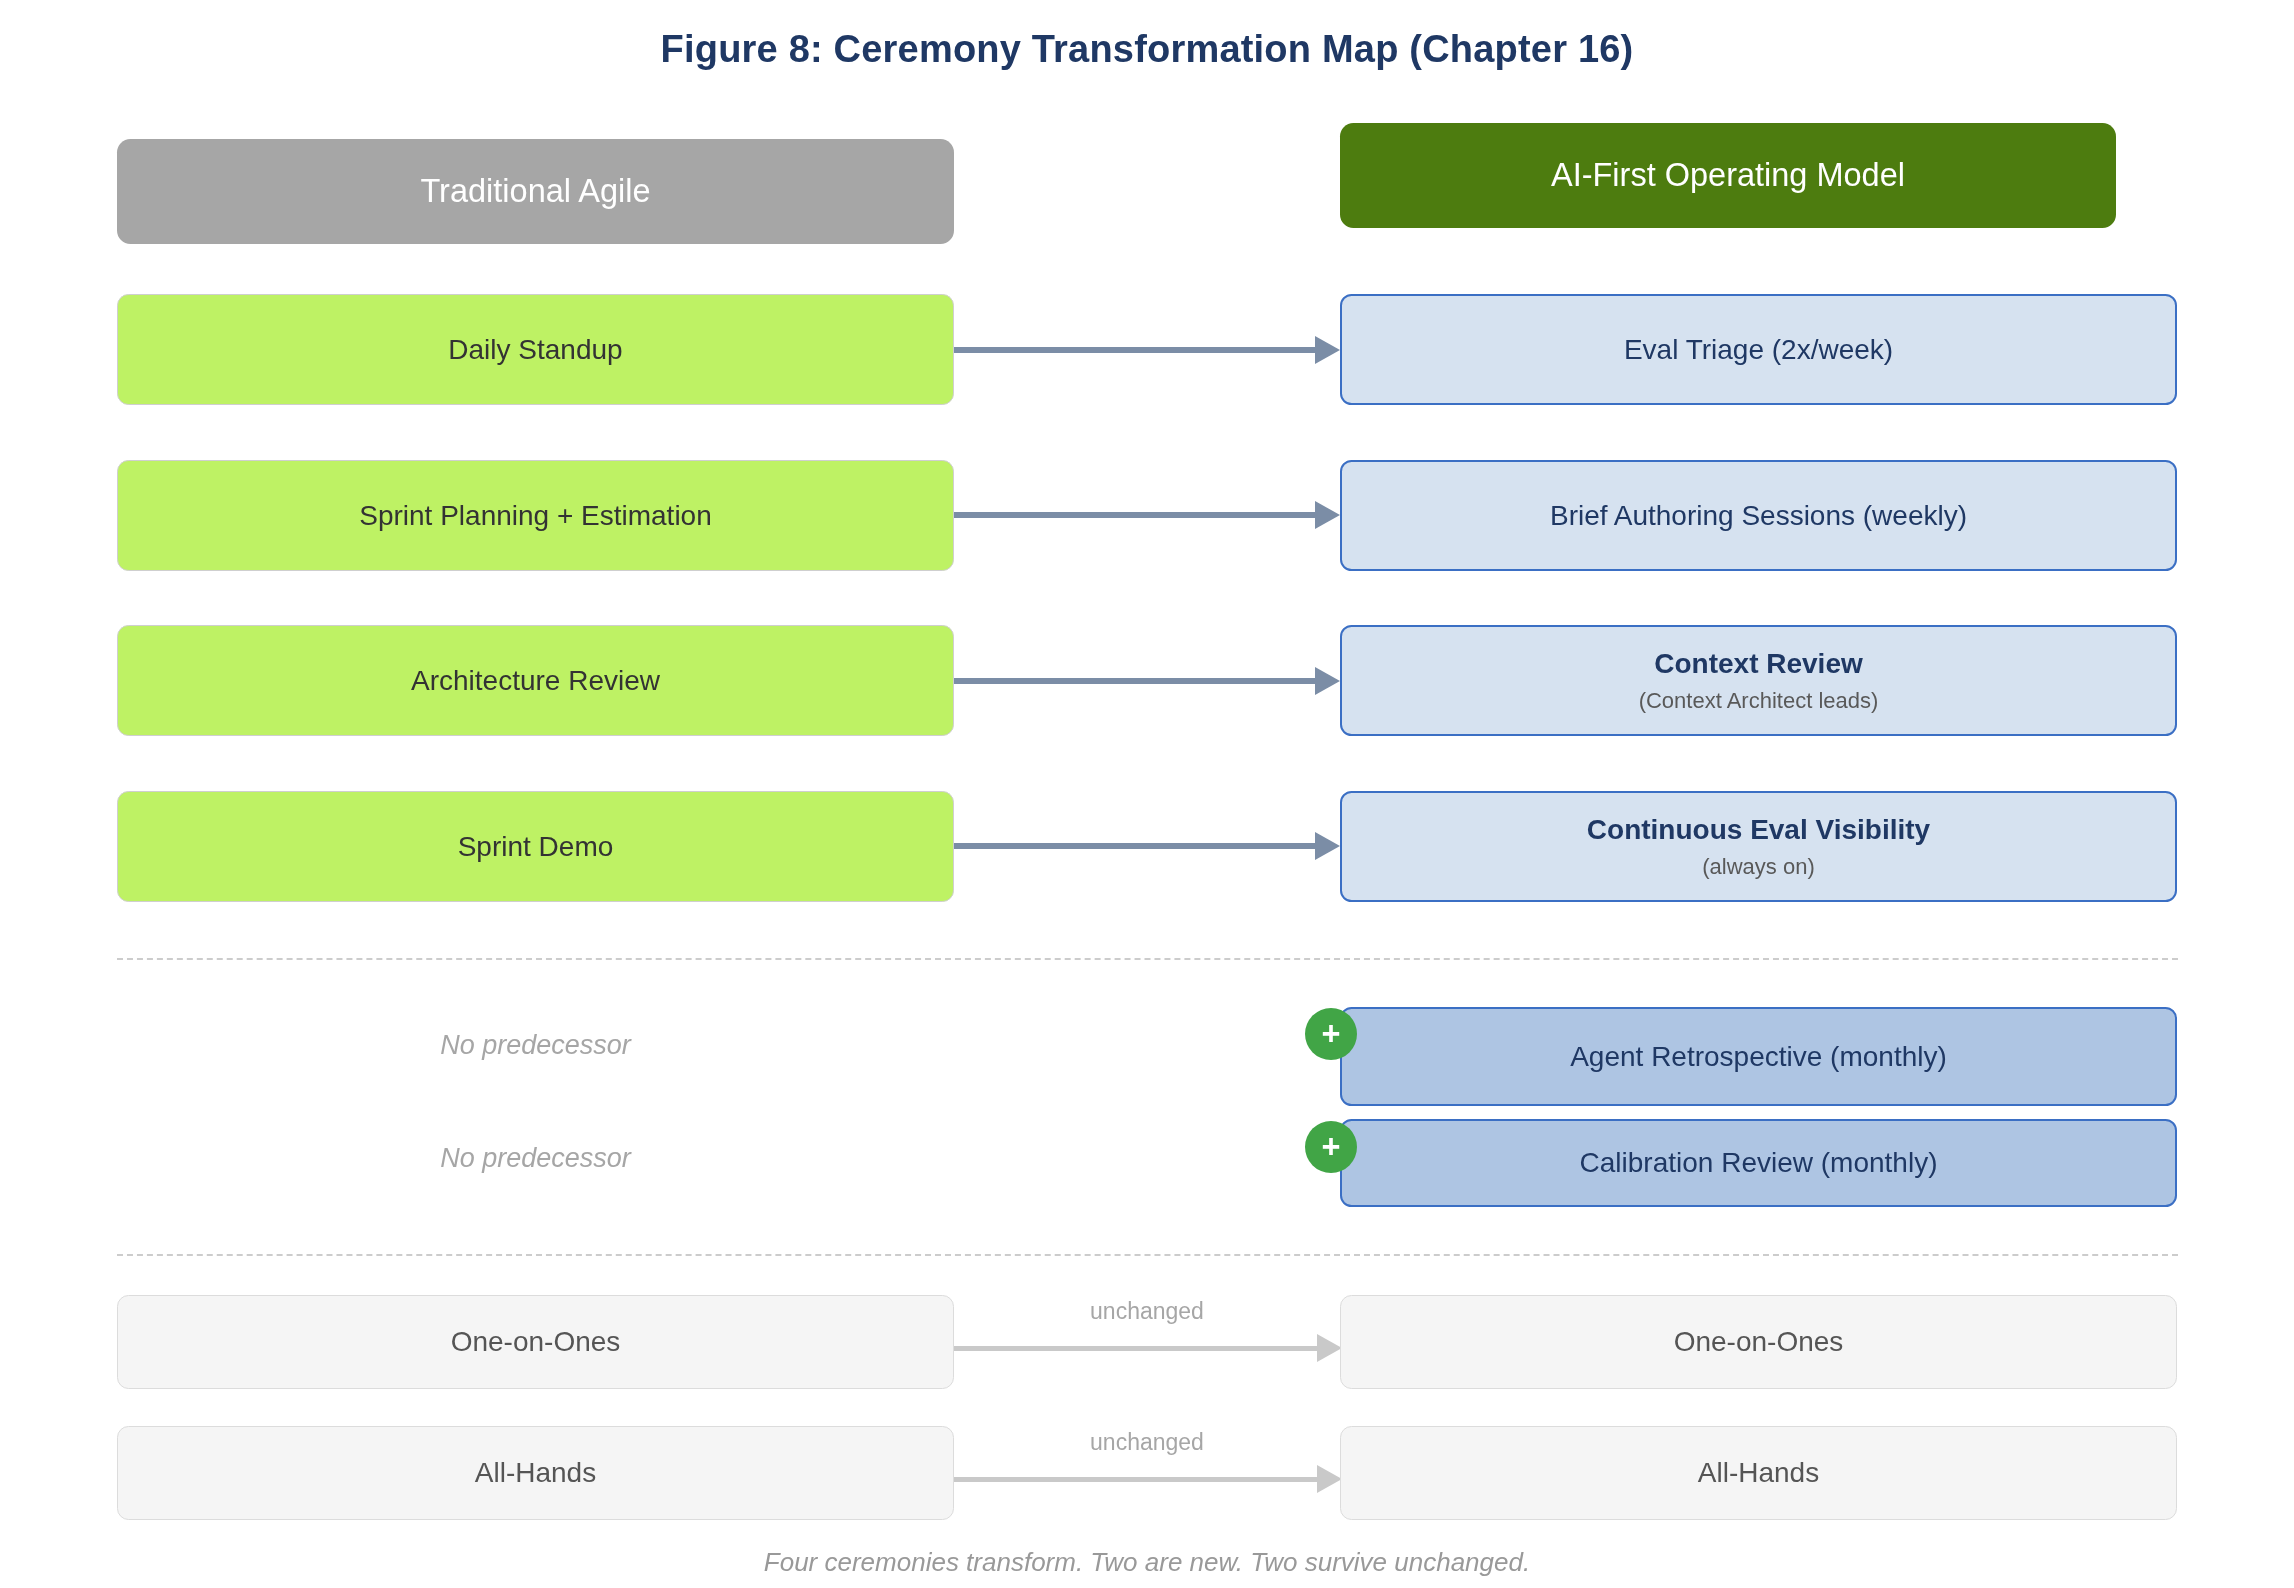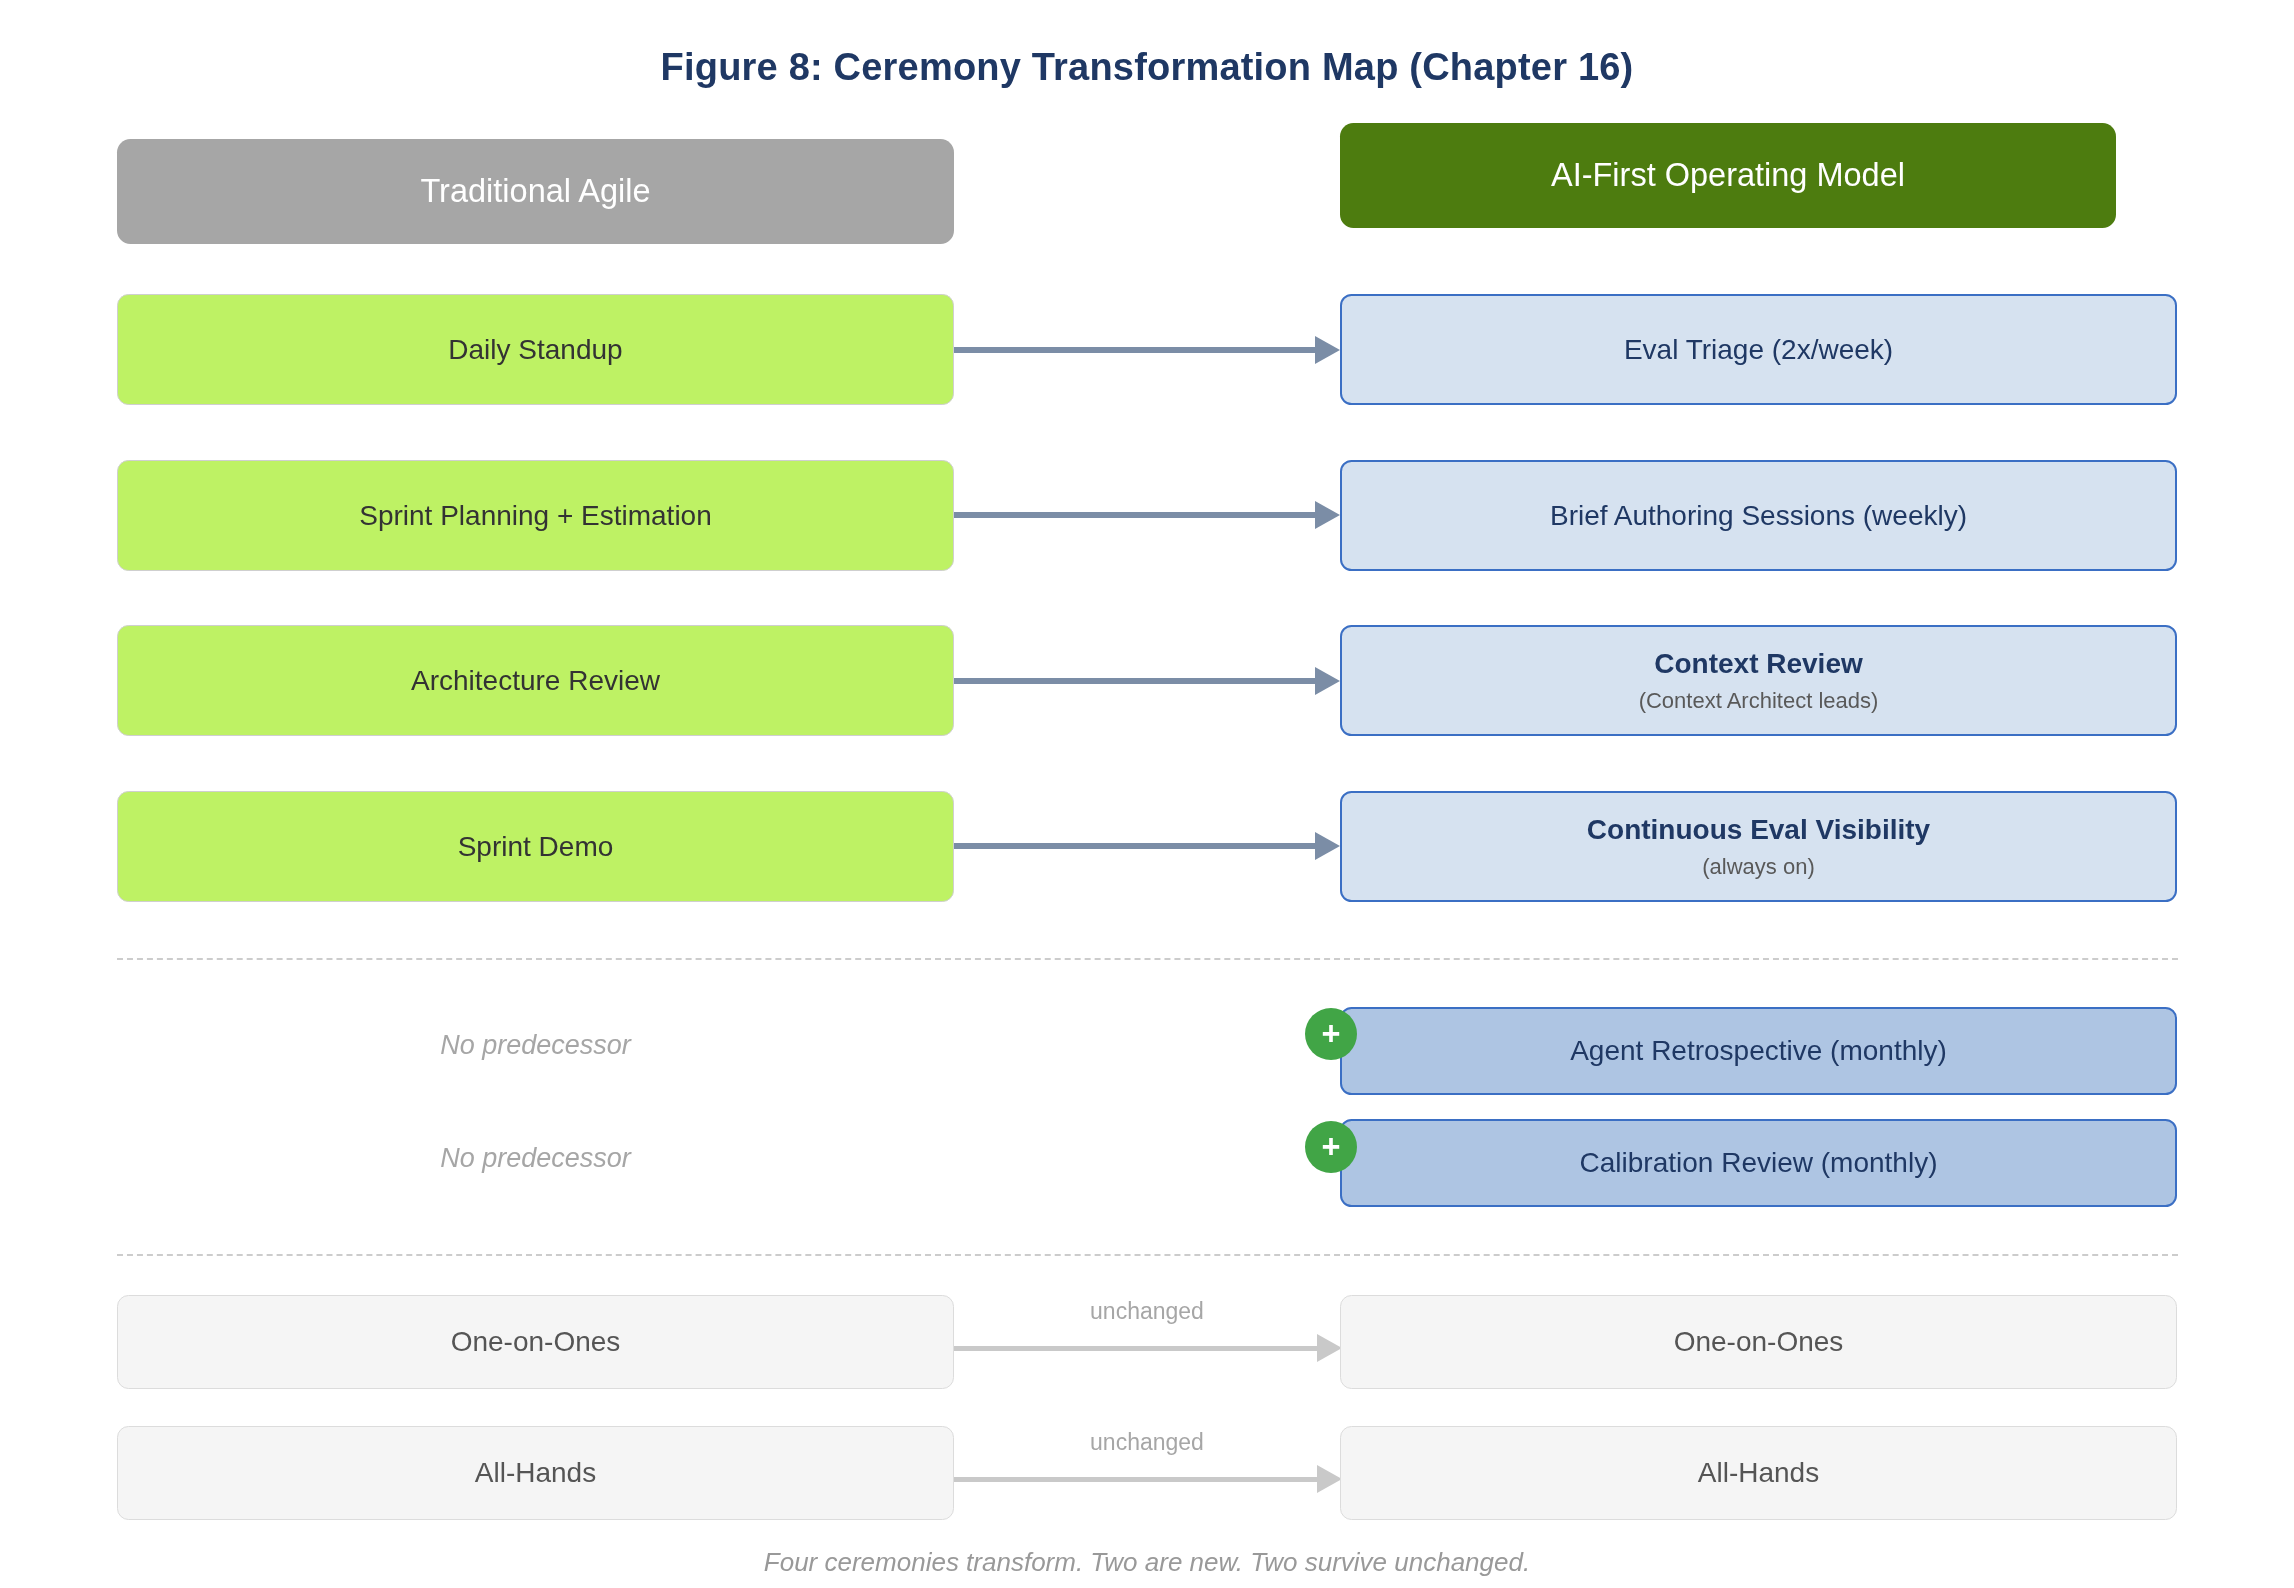--- a/index.html
+++ b/index.html
@@ -12,21 +12,21 @@
     height: 1589px;
     position: relative;
     font-family: "Liberation Sans", sans-serif;
     overflow: hidden;
   }
 
   
   .fig-title {
     position: absolute;
     left: 0;
-    top: 46px;
+    top: 28px;
     width: 2294px;
     text-align: center;
     font-size: 38px;
     font-weight: bold;
     color: #1f3864;
     letter-spacing: 0.2px;
   }
 
   
   .col-header {
@@ -237,21 +237,21 @@
   <span class="main-line">Continuous Eval Visibility</span>
   <span class="sub-line">(always on)</span>
 </div>
 
 <div class="separator" style="top:958px;"></div>
 
 <div class="no-pred" style="top:1030px;">No predecessor</div>
 <div class="plus-badge" style="left:1305px; top:1008px;">
   <span>+</span>
 </div>
-<div class="node ai new-box" style="top:1007px; height:88px;">
+<div class="node ai new-box" style="top:1007px; height:99px;">
   <span class="main-line">Agent Retrospective (monthly)</span>
 </div>
 
 <div class="no-pred" style="top:1143px;">No predecessor</div>
 <div class="plus-badge" style="left:1305px; top:1121px;">
   <span>+</span>
 </div>
 <div class="node ai new-box" style="top:1119px; height:88px;">
   <span class="main-line">Calibration Review (monthly)</span>
 </div>

